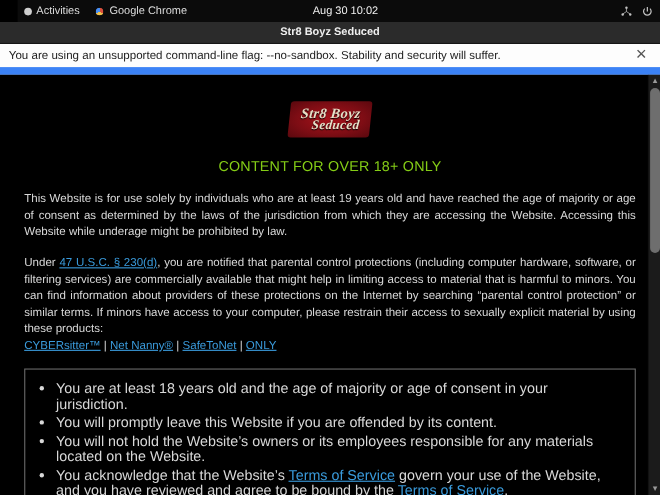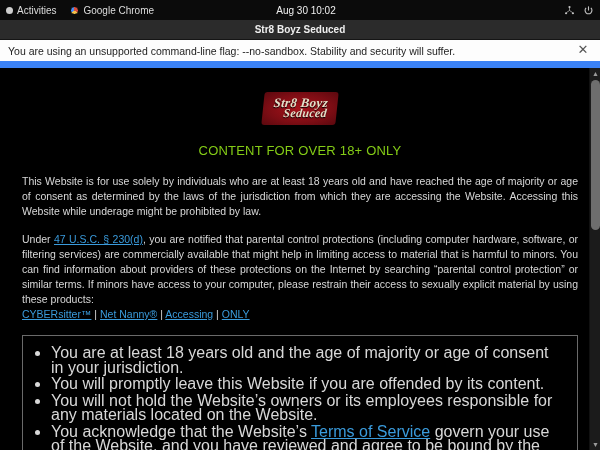--- a/index.html
+++ b/index.html
@@ -12,20 +12,21 @@
 
   
   .topbar {
     height: 20px;
     background: #0b0b0b;
     color: #e8e8e8;
     display: flex;
     align-items: center;
     font-size: 10px;
     position: relative;
+    margin-left: 16px;
   }
   .topbar-left { display: flex; align-items: center; gap: 14px; padding-left: 6px; }
   .tb-item { display: flex; align-items: center; gap: 4px; color: #ddd; }
   .dot-act {
     width: 7px; height: 7px; border-radius: 50%;
     background: #cfcfcf; display: inline-block;
   }
   .chrome-ic {
     width: 9px; height: 9px; border-radius: 50%;
     background: conic-gradient(#d94f3d 0 33%, #f2c14b 0 66%, #4a8ef2 0 100%);
@@ -113,21 +114,21 @@
     border: 1px solid #6a6a6a;
     padding: 10px 12px 12px;
     margin-top: 4px;
   }
   .agreebox .lead {
     font-size: 10.5px; font-weight: bold; color: #eaeaea;
     margin-bottom: 7px;
   }
   .agreebox ul { margin: 0 0 9px 16px; }
   .agreebox li {
-    font-size: 16px; line-height: 14.5px; color: #d8d8d8;
+    font-size: 13px; line-height: 14.5px; color: #d8d8d8;
     margin-bottom: 2px;
   }
 
   
   .scrollbar {
     position: absolute; top: 0; right: 0;
     width: 11px; height: 100%;
     background: #1b1b1b;
     border-left: 1px solid #111;
   }
@@ -186,25 +187,25 @@
 
       <div class="logo-wrap">
         <div class="logo">
           <span>Str8 Boyz</span>
           <span class="l2">Seduced</span>
         </div>
       </div>
 
       <h1 class="title">CONTENT FOR OVER 18+ ONLY</h1>
 
-      <p class="body">This Website is for use solely by individuals who are at least 18 years old and have reached the age of majority or age of consent as determined by the laws of the jurisdiction from which they are accessing the Website. Accessing this Website while underage might be prohibited by law.</p>
+      <p class="body">This Website is for use solely by individuals who are at least 19 years old and have reached the age of majority or age of consent as determined by the laws of the jurisdiction from which they are accessing the Website. Accessing this Website while underage might be prohibited by law.</p>
 
       <p class="body">
         <span>Under </span><a class="lnk" href="#">47 U.S.C. § 230(d)</a><span>, you are notified that parental control protections (including computer hardware, software, or filtering services) are commercially available that might help in limiting access to material that is harmful to minors. You can find information about providers of these protections on the Internet by searching “parental control protection” or similar terms. If minors have access to your computer, please restrain their access to sexually explicit material by using these products:</span><br>
-        <a class="lnk" href="#">CYBERsitter™</a><span> | </span><a class="lnk" href="#">Net Nanny®</a><span> | </span><a class="lnk" href="#">Accessing</a><span> | </span><a class="lnk" href="#">ONLY</a>
+        <a class="lnk" href="#">CYBERsitter™</a><span> | </span><a class="lnk" href="#">Net Nanny®</a><span> | </span><a class="lnk" href="#">SafeToNet</a><span> | </span><a class="lnk" href="#">ONLY</a>
       </p>
 
       <div class="agreebox">
         <ul>
           <li>You are at least 18 years old and the age of majority or age of consent in your jurisdiction.</li>
           <li>You will promptly leave this Website if you are offended by its content.</li>
           <li>You will not hold the Website’s owners or its employees responsible for any materials located on the Website.</li>
           <li>
             <span>You acknowledge that the Website’s </span><a class="lnk" href="#">Terms of Service</a><span> govern your use of the Website, and you have reviewed and agree to be bound by the </span><a class="lnk" href="#">Terms of Service</a><span>.</span>
           </li>

